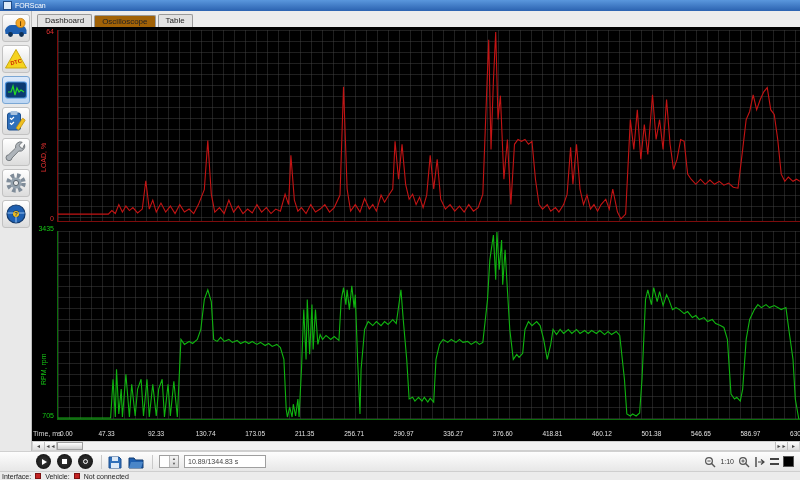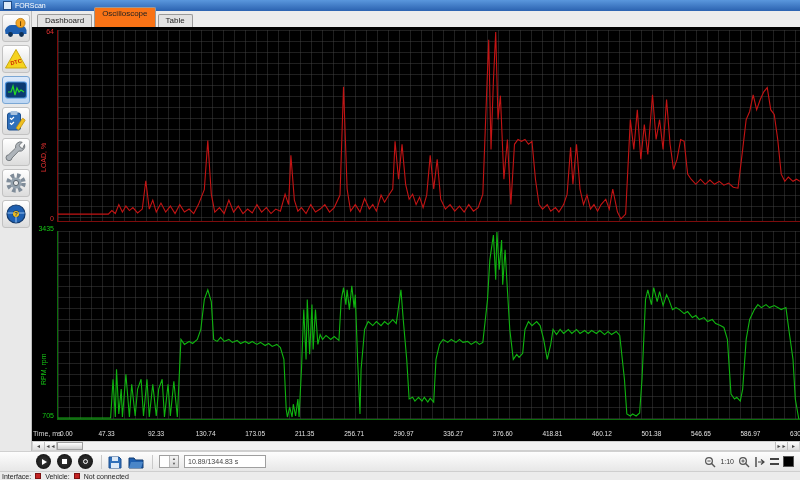--- a/index.html
+++ b/index.html
@@ -12,21 +12,21 @@
   .titlebar .ttext{color:#fff;font-size:7px;line-height:7px;}
   
   .sidebar{position:absolute;left:0;top:11px;width:32px;height:469px;background:#e9e9e9;border-right:1px solid #bdbdbd;box-sizing:border-box;}
   .sbtn{position:absolute;left:2px;width:28px;height:28px;background:linear-gradient(#ffffff,#dcdcdc);
     border:1px solid #c2c2c2;border-radius:3px;box-sizing:border-box;display:flex;align-items:center;justify-content:center;}
   .sbtn.active{background:linear-gradient(#dbe9fb,#bcd6f3);border-color:#7ba7d4;}
   
   .tabbar{position:absolute;left:32px;top:11px;width:768px;height:16px;background:#ececec;display:flex;align-items:flex-end;padding-left:5px;box-sizing:border-box;}
   .tab{font-size:8px;line-height:10px;padding:1px 7px 1px;border:1px solid #9a9a9a;border-bottom:none;
        border-radius:2px 2px 0 0;background:#e2e2e2;margin-right:2px;color:#222;}
-  .tab.active{background:#f97316;padding-bottom:8px;}
+  .tab.active{background:#a16207;padding-bottom:0;}
   
   .chart{position:absolute;left:32px;top:27px;width:768px;height:414px;background:#000;}
   .plot{position:absolute;left:25px;width:743px;box-sizing:border-box;
     background-image:linear-gradient(rgba(70,70,70,.45) 1px,transparent 1px),linear-gradient(90deg,rgba(70,70,70,.45) 1px,transparent 1px);
     background-size:11px 11px;}
   .plot svg{position:absolute;left:0;top:0;width:100%;height:100%;}
   #plot0{top:3px;height:192px;border-left:1px solid #7d0c0c;border-bottom:1px solid #7d0c0c;}
   #plot1{top:204px;height:189px;border-left:1px solid #0c6e0c;border-bottom:1px solid #0c6e0c;}
   .axlab{position:absolute;font-size:7px;line-height:7px;}
   .red{color:#e03030;} .grn{color:#15c915;} .wht{color:#d8d8d8;}

